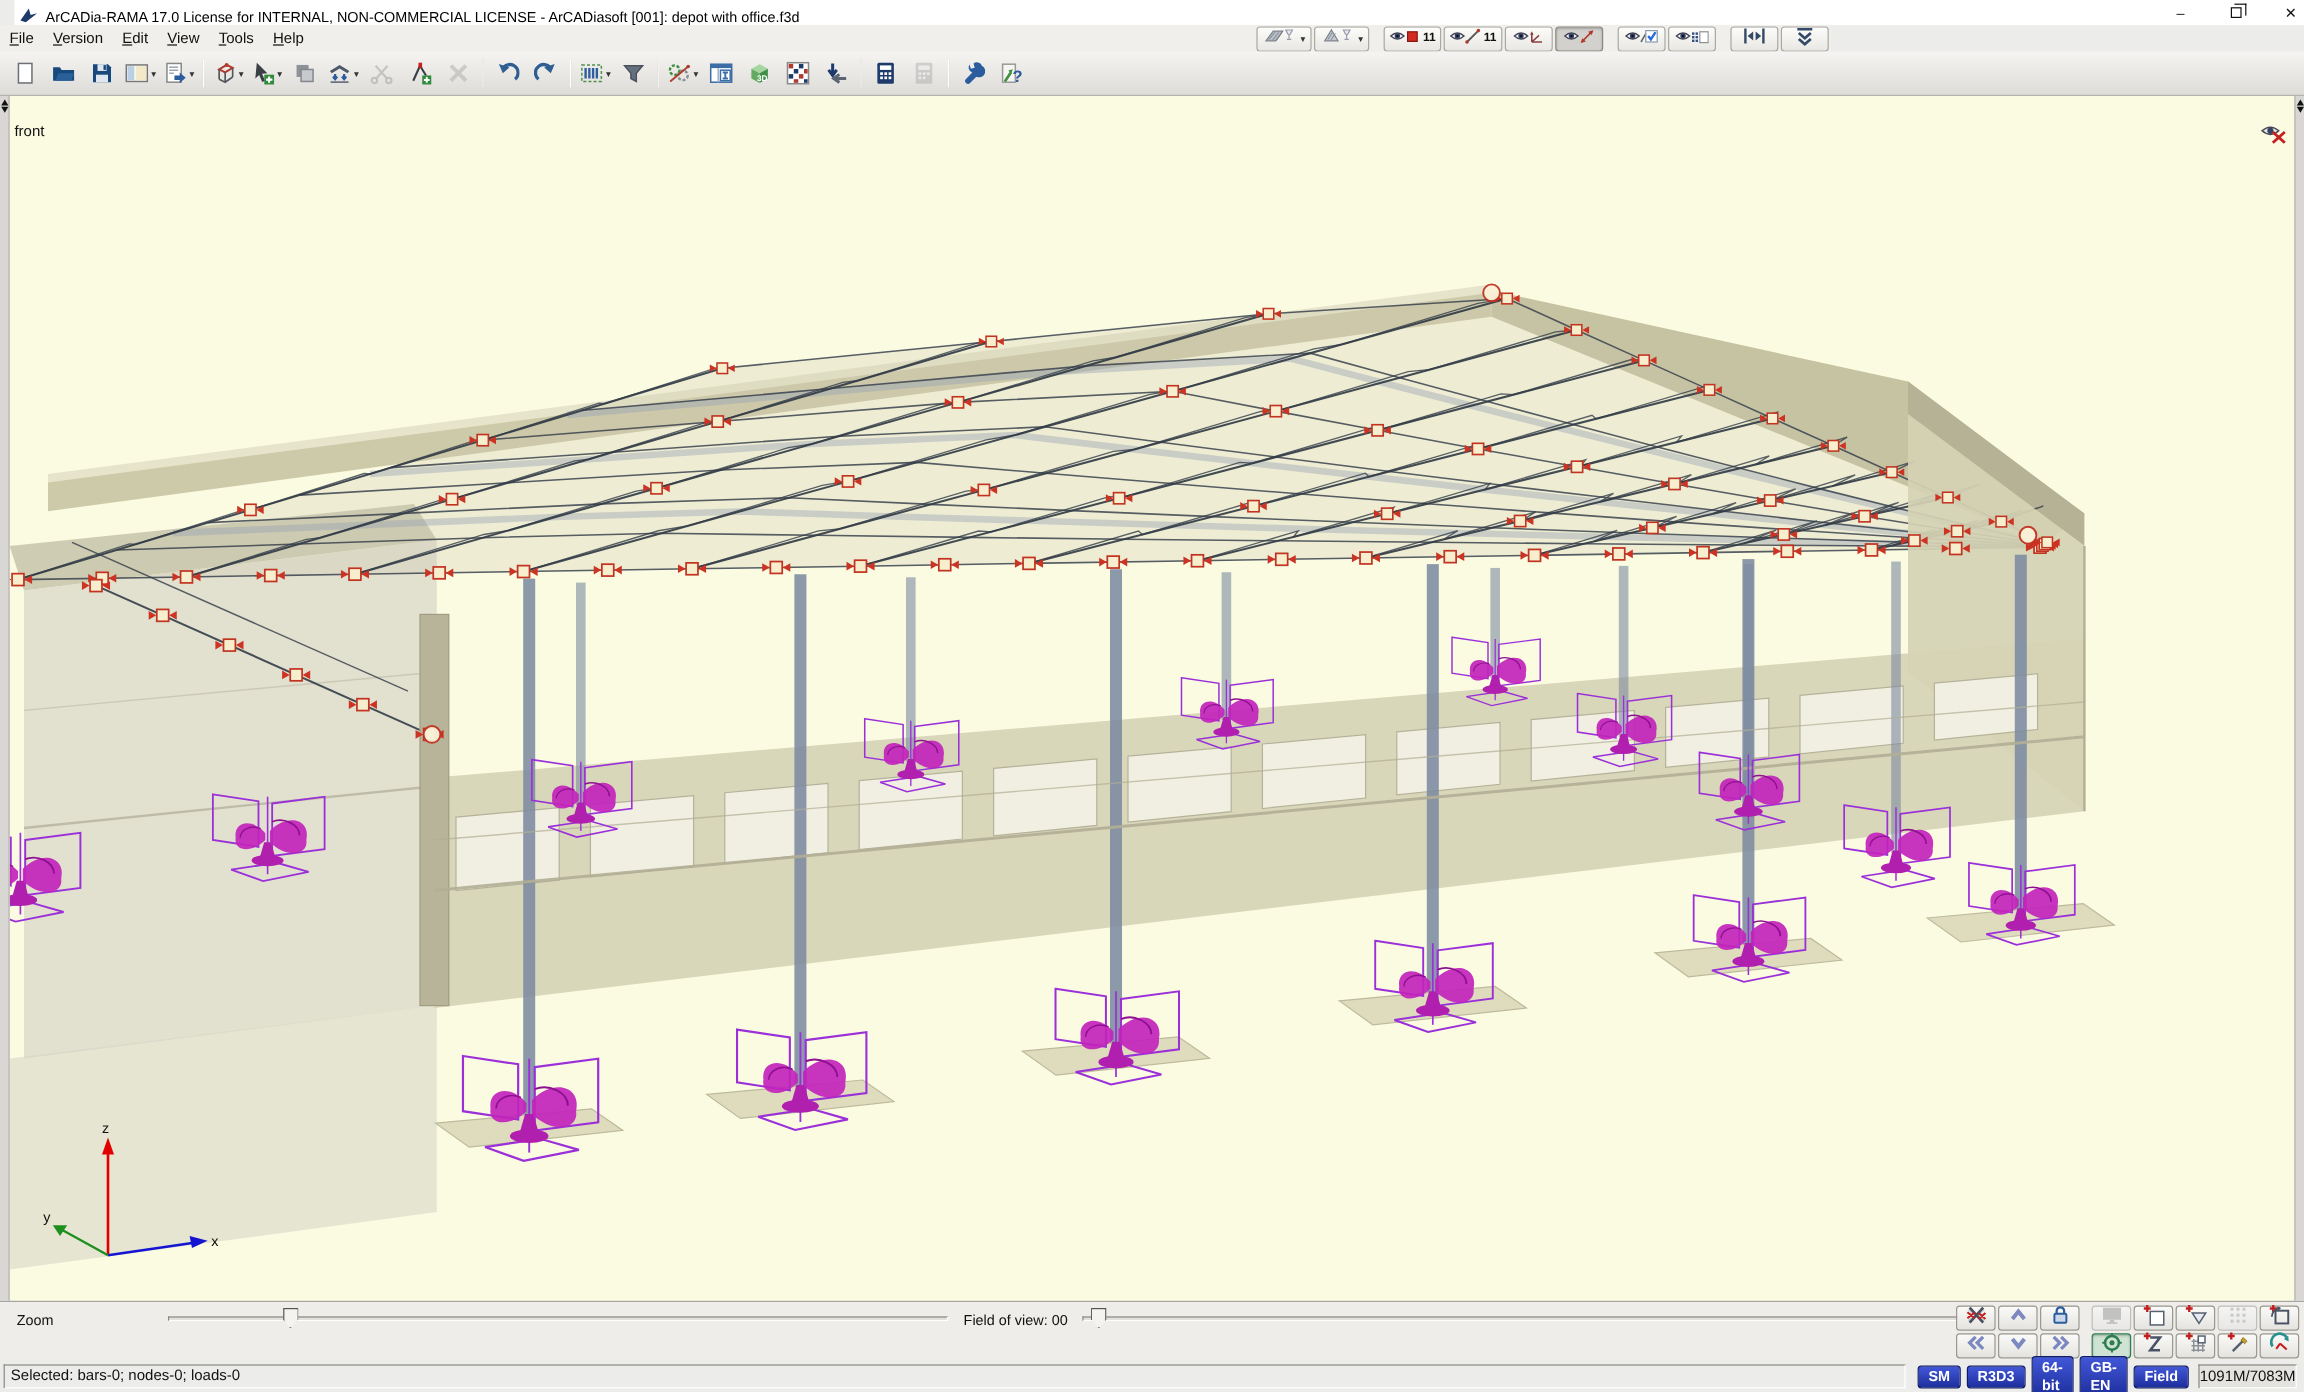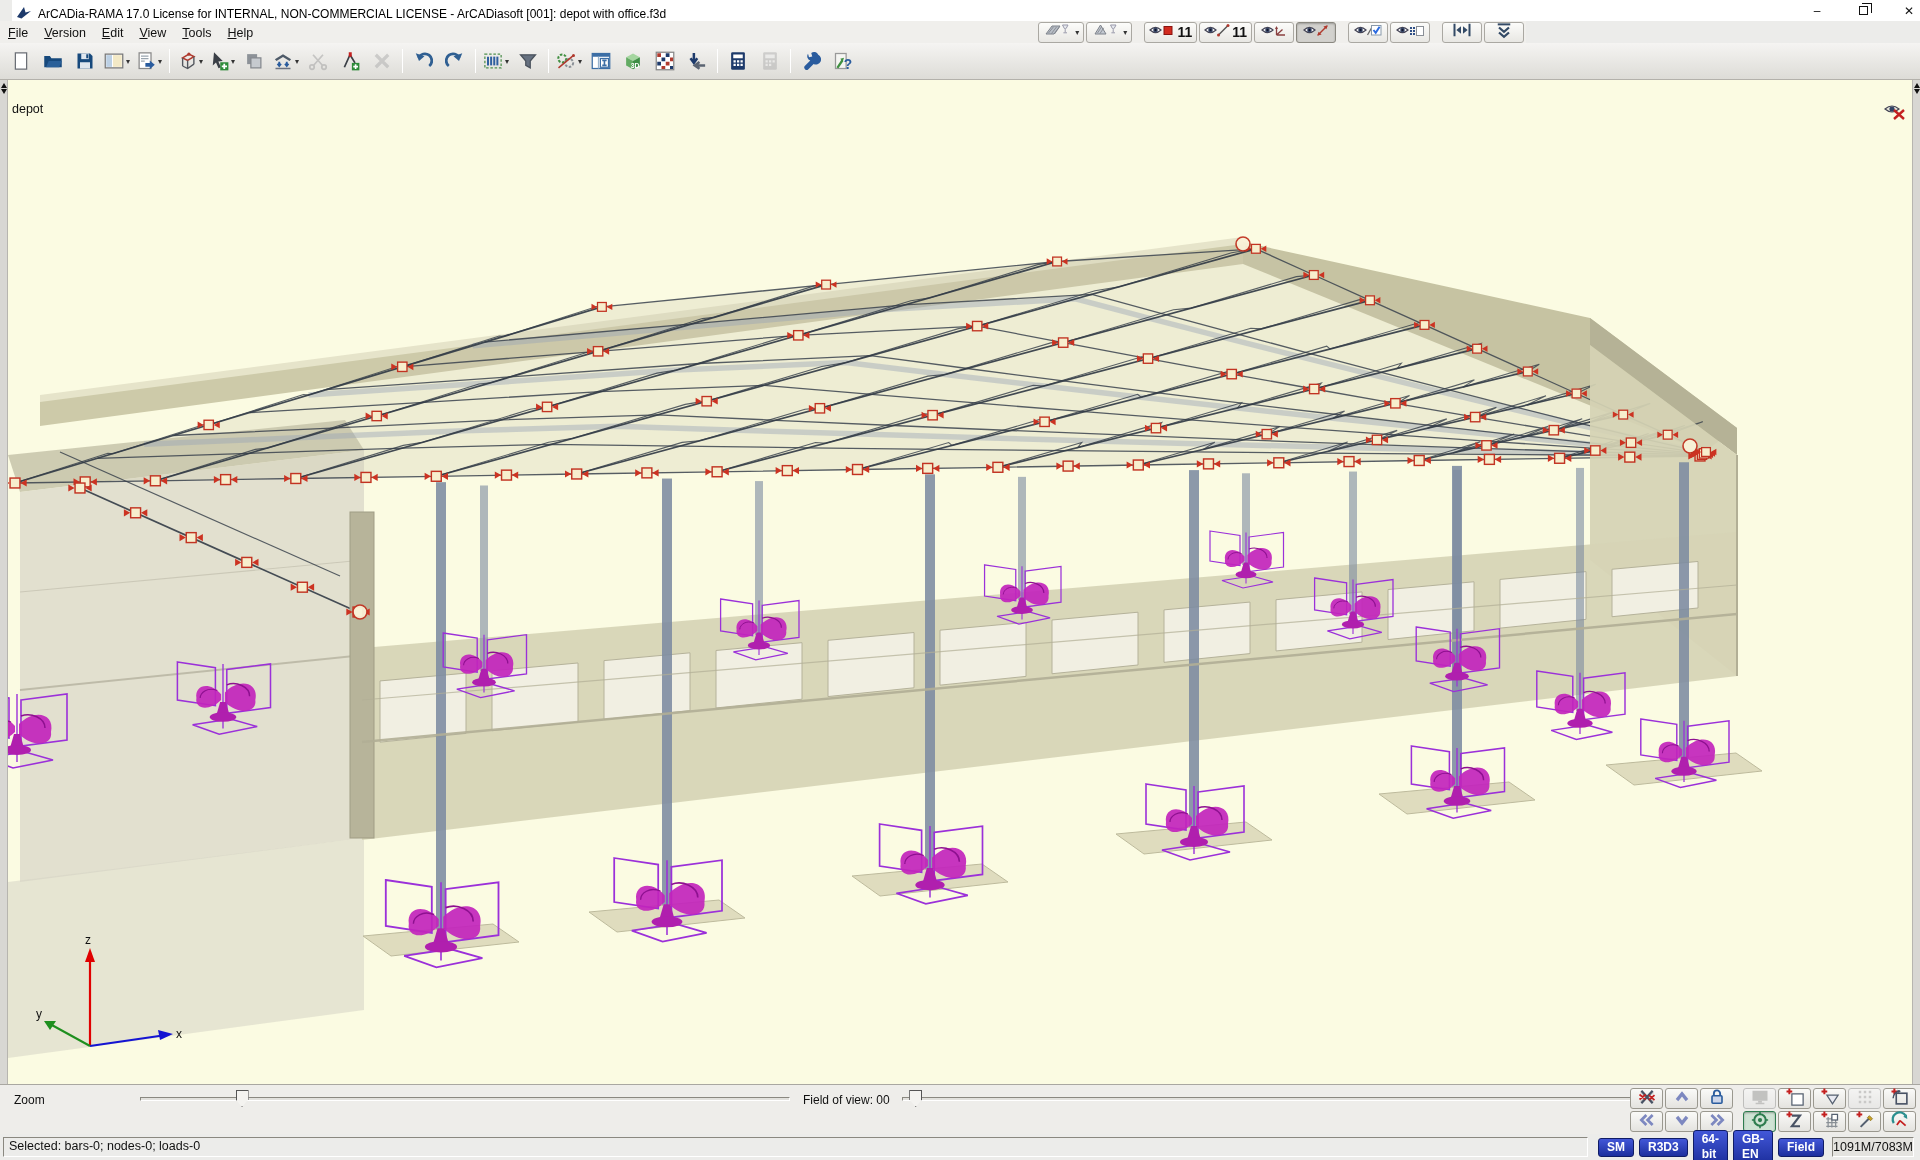--- a/index.html
+++ b/index.html
@@ -15,21 +15,21 @@
   .restore-glyph { position:relative; width:9px; height:9px; border:1px solid #111; background:#fff; }
   .restore-glyph::before { content:""; position:absolute; left:2px; top:-4px; width:9px; height:9px; border:1px solid #111; border-bottom:none; border-left:none; }
 
   
   .menubar { position:absolute; left:0; top:21px; width:1526px; height:22px; background:#f0efec; display:flex; align-items:center; }
   .menu-item { display:inline-block; padding:2px 8px; font-size:12.5px; color:#111; }
   .menu-item::first-letter { text-decoration:underline; }
   #view-toolbar { position:absolute; right:2px; top:0px; height:22px; display:flex; align-items:center; gap:2px; }
   .vbtn { position:relative; height:21px; min-width:40px; padding:1px 4px; background:linear-gradient(#fcfcfa,#e8e7e3); border:1px solid #aaa8a2; border-radius:3px; display:flex; align-items:center; justify-content:center; gap:2px; }
   .vbtn.active { background:#d2d1cd; border-color:#8a8880; box-shadow:inset 0 1px 2px rgba(0,0,0,.25); }
-  .vbtn .overlay { font-size:14px; font-weight:bold; color:#111; line-height:1; }
+  .vbtn .overlay { font-size:10px; font-weight:bold; color:#111; line-height:1; }
   .vbtn .caret { font-size:8px; color:#333; margin-left:3px; }
   .vgap { width:8px; }
 
   
   .toolbar { position:absolute; left:0; top:43px; width:1920px; height:37px; background:linear-gradient(#f5f4f2,#dddcd7); border-bottom:1px solid #b3b1ab; display:flex; align-items:center; padding-left:5px; }
   .tbtn { height:30px; min-width:30px; margin:0 1px; border:1px solid transparent; border-radius:2px; display:flex; align-items:center; justify-content:center; }
   .tbtn svg { display:block; }
   .tbtn.disabled { opacity:.5; filter:grayscale(1); }
   .tbtn .caret { font-size:8px; color:#333; margin-left:2px; }
   .tsep { width:1px; height:24px; background:#b5b3ad; border-right:1px solid #fff; margin:0 4px; }
@@ -695,21 +695,21 @@
 
     <div class="strip left">
         <div class="tri-up"></div>
         <div class="tri-dn"></div>
       </div>
     <div class="strip right">
         <div class="tri-up"></div>
         <div class="tri-dn"></div>
       </div>
 
-    <span class="view-label">depot</span>
+    <span class="view-label">front</span>
     <span class="close-view">
       <svg viewBox="0 0 24 18" width="24" height="18">
         <path d="M1 7 Q8 1 15 7 Q8 13 1 7 Z" fill="#e8e8da" stroke="#445" stroke-width="1.2"></path>
         <circle cx="8" cy="7" r="2.6" fill="#346"></circle>
         <path d="M10 8 L20 17 M20 8 L10 17" stroke="#c42020" stroke-width="2.4"></path>
       </svg>
     </span>
   </div>
 
   <div class="bottombar">

